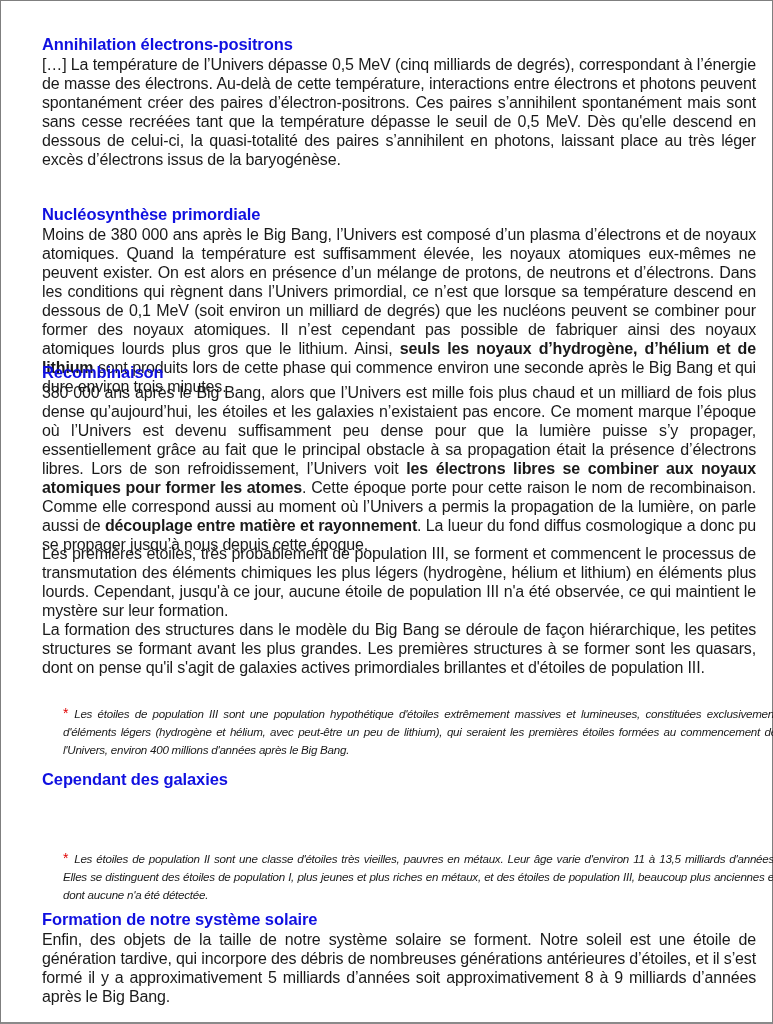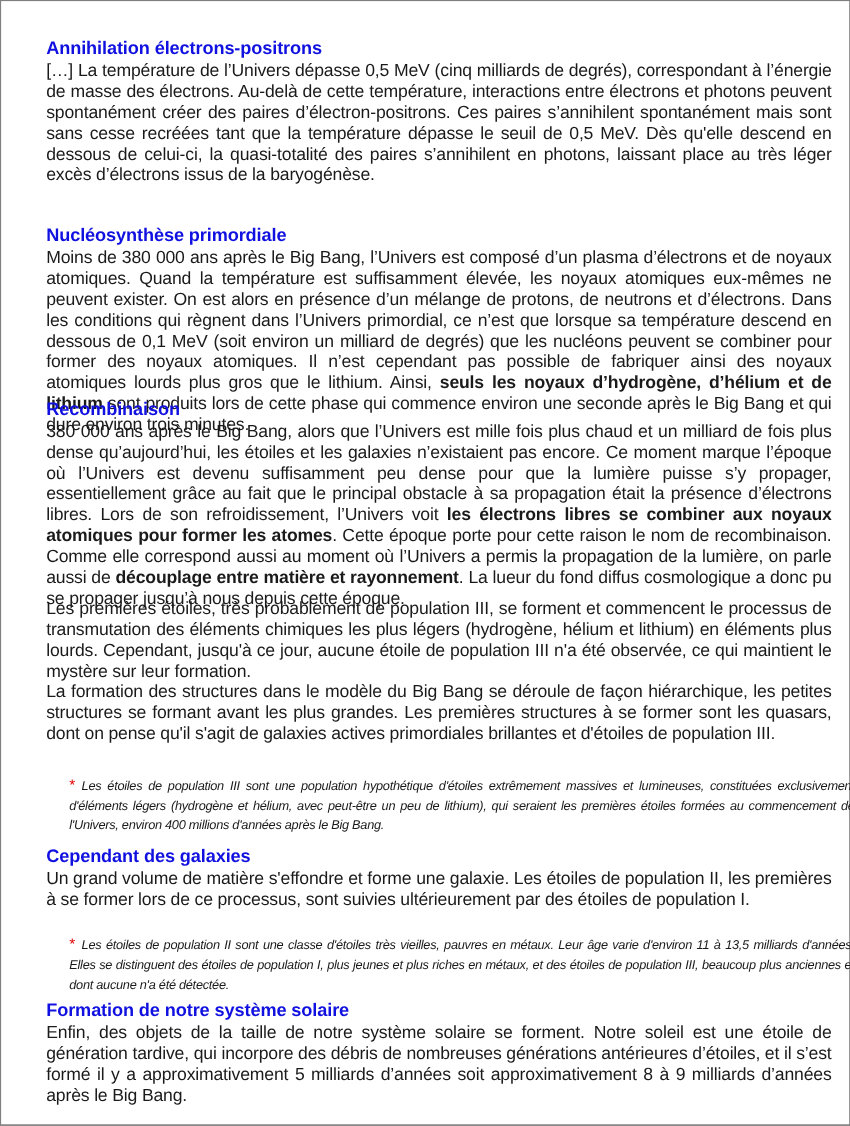--- a/index.html
+++ b/index.html
@@ -78,23 +78,20 @@
         <span>La formation des structures dans le modèle du Big Bang se déroule de façon hiérarchique, les petites structures se formant avant les plus grandes. Les premières structures à se former sont les quasars, dont on pense qu'il s'agit de galaxies actives primordiales brillantes et d'étoiles de population III.</span>
       </p>
     </section>
 
     <div class="note note1 w">
       <span class="star">*</span><span>Les étoiles de population III sont une population hypothétique d'étoiles extrêmement massives et lumineuses, constituées exclusivement d'éléments légers (hydrogène et hélium, avec peut-être un peu de lithium), qui seraient les premières étoiles formées au commencement de l'Univers, environ 400 millions d'années après le Big Bang.</span>
     </div>
 
     <section class="sec5 w">
       <h2>Cependant des galaxies</h2>
-      <p class="body" style="text-align:left">
-        <span>Un grand volume de matière s'effondre et forme une galaxie. Les étoiles de population II, les premières à se former lors de ce processus, sont suivies ultérieurement par des étoiles de population I.</span>
-      </p>
     </section>
 
     <div class="note note2 w">
       <span class="star">*</span><span>Les étoiles de population II sont une classe d'étoiles très vieilles, pauvres en métaux. Leur âge varie d'environ 11 à 13,5 milliards d'années. Elles se distinguent des étoiles de population I, plus jeunes et plus riches en métaux, et des étoiles de population III, beaucoup plus anciennes et dont aucune n'a été détectée.</span>
     </div>
 
     <section class="sec6 w">
       <h2>Formation de notre système solaire</h2>
       <p class="body">
         <span>Enfin, des objets de la taille de notre système solaire se forment. Notre soleil est une étoile de génération tardive, qui incorpore des débris de nombreuses générations antérieures d’étoiles, et il s’est formé il y a approximativement 5 milliards d’années soit approximativement 8 à 9 milliards d’années après le Big Bang.</span>

